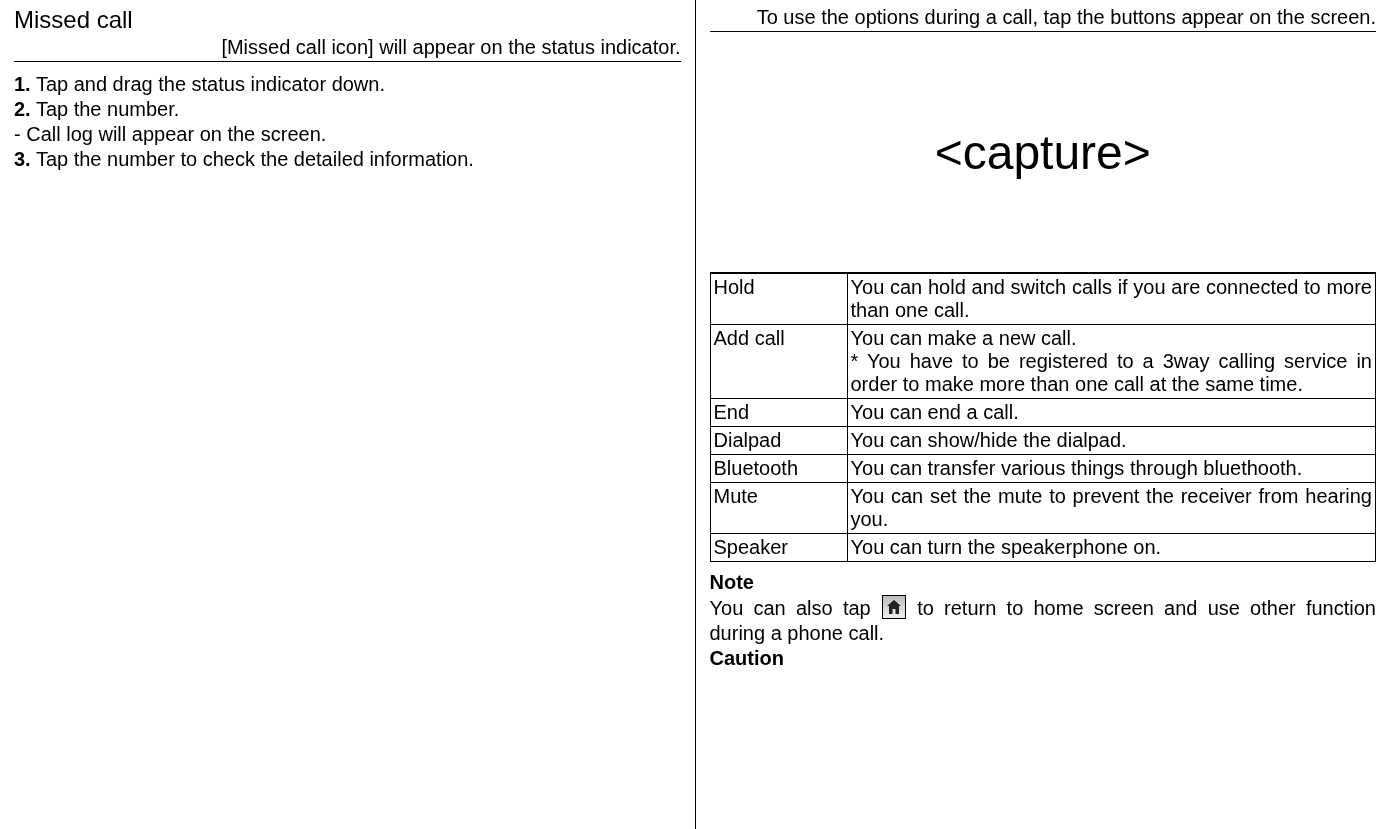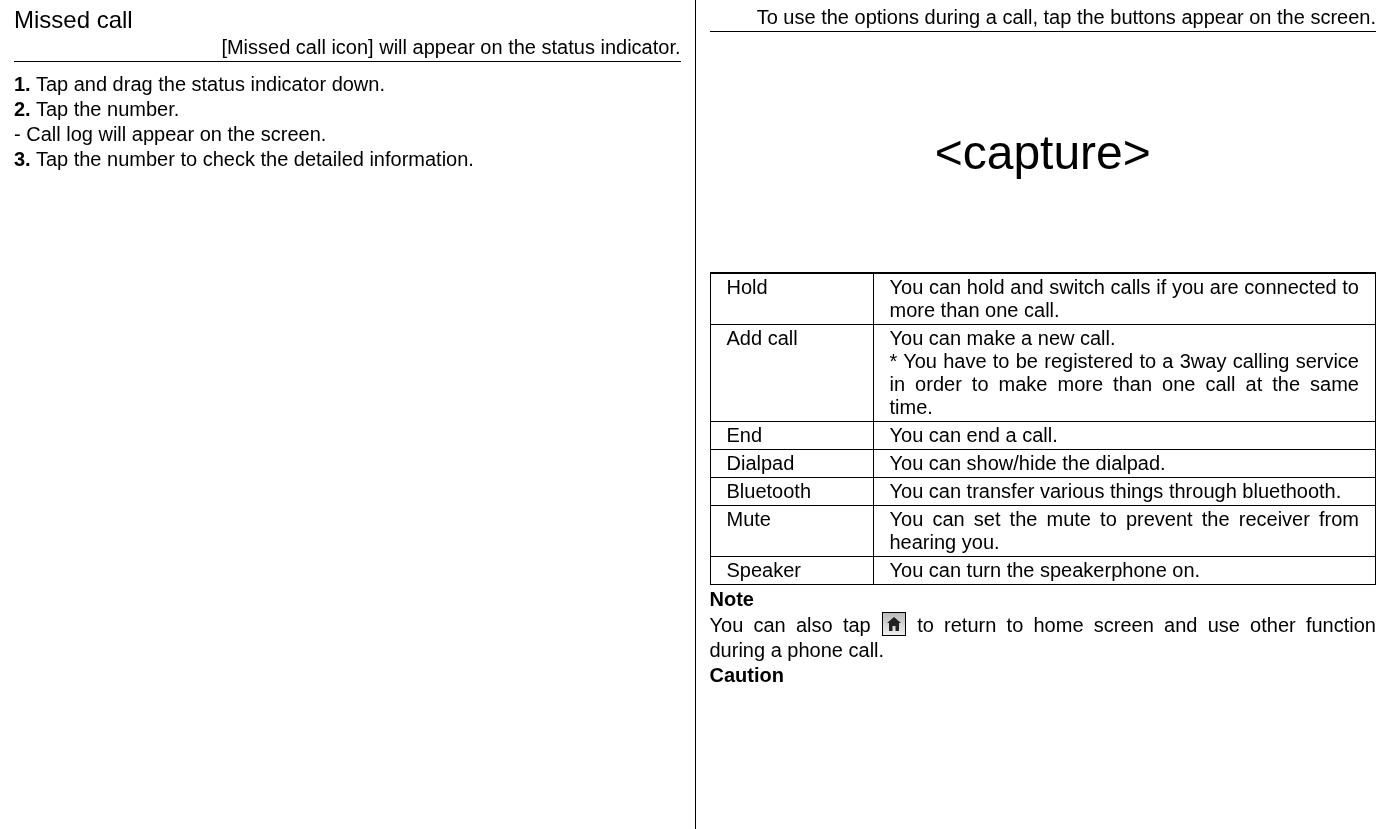--- a/index.html
+++ b/index.html
@@ -55,33 +55,33 @@
     font-size: 48px;
     font-weight: 400;
   }
   table.options {
     border-collapse: collapse;
     width: 100%;
     font-size: 20px;
   }
   table.options td {
     border: 1px solid #000;
-    padding: 2px 16px;
+    padding: 2px 3px;
     vertical-align: top;
   }
   table.options tr td:first-child {
     width: 130px;
   }
   .justify {
     text-align: justify;
   }
   .note-block {
     font-size: 20px;
     line-height: 1.25;
-    margin-top: 2px;
+    margin-top: 8px;
   }
   .home-icon {
     display: inline-block;
     width: 22px;
     height: 22px;
     border: 1px solid #000;
     background: linear-gradient(#bbb,#eee);
     vertical-align: text-bottom;
     position: relative;
     margin: 0 1px;

